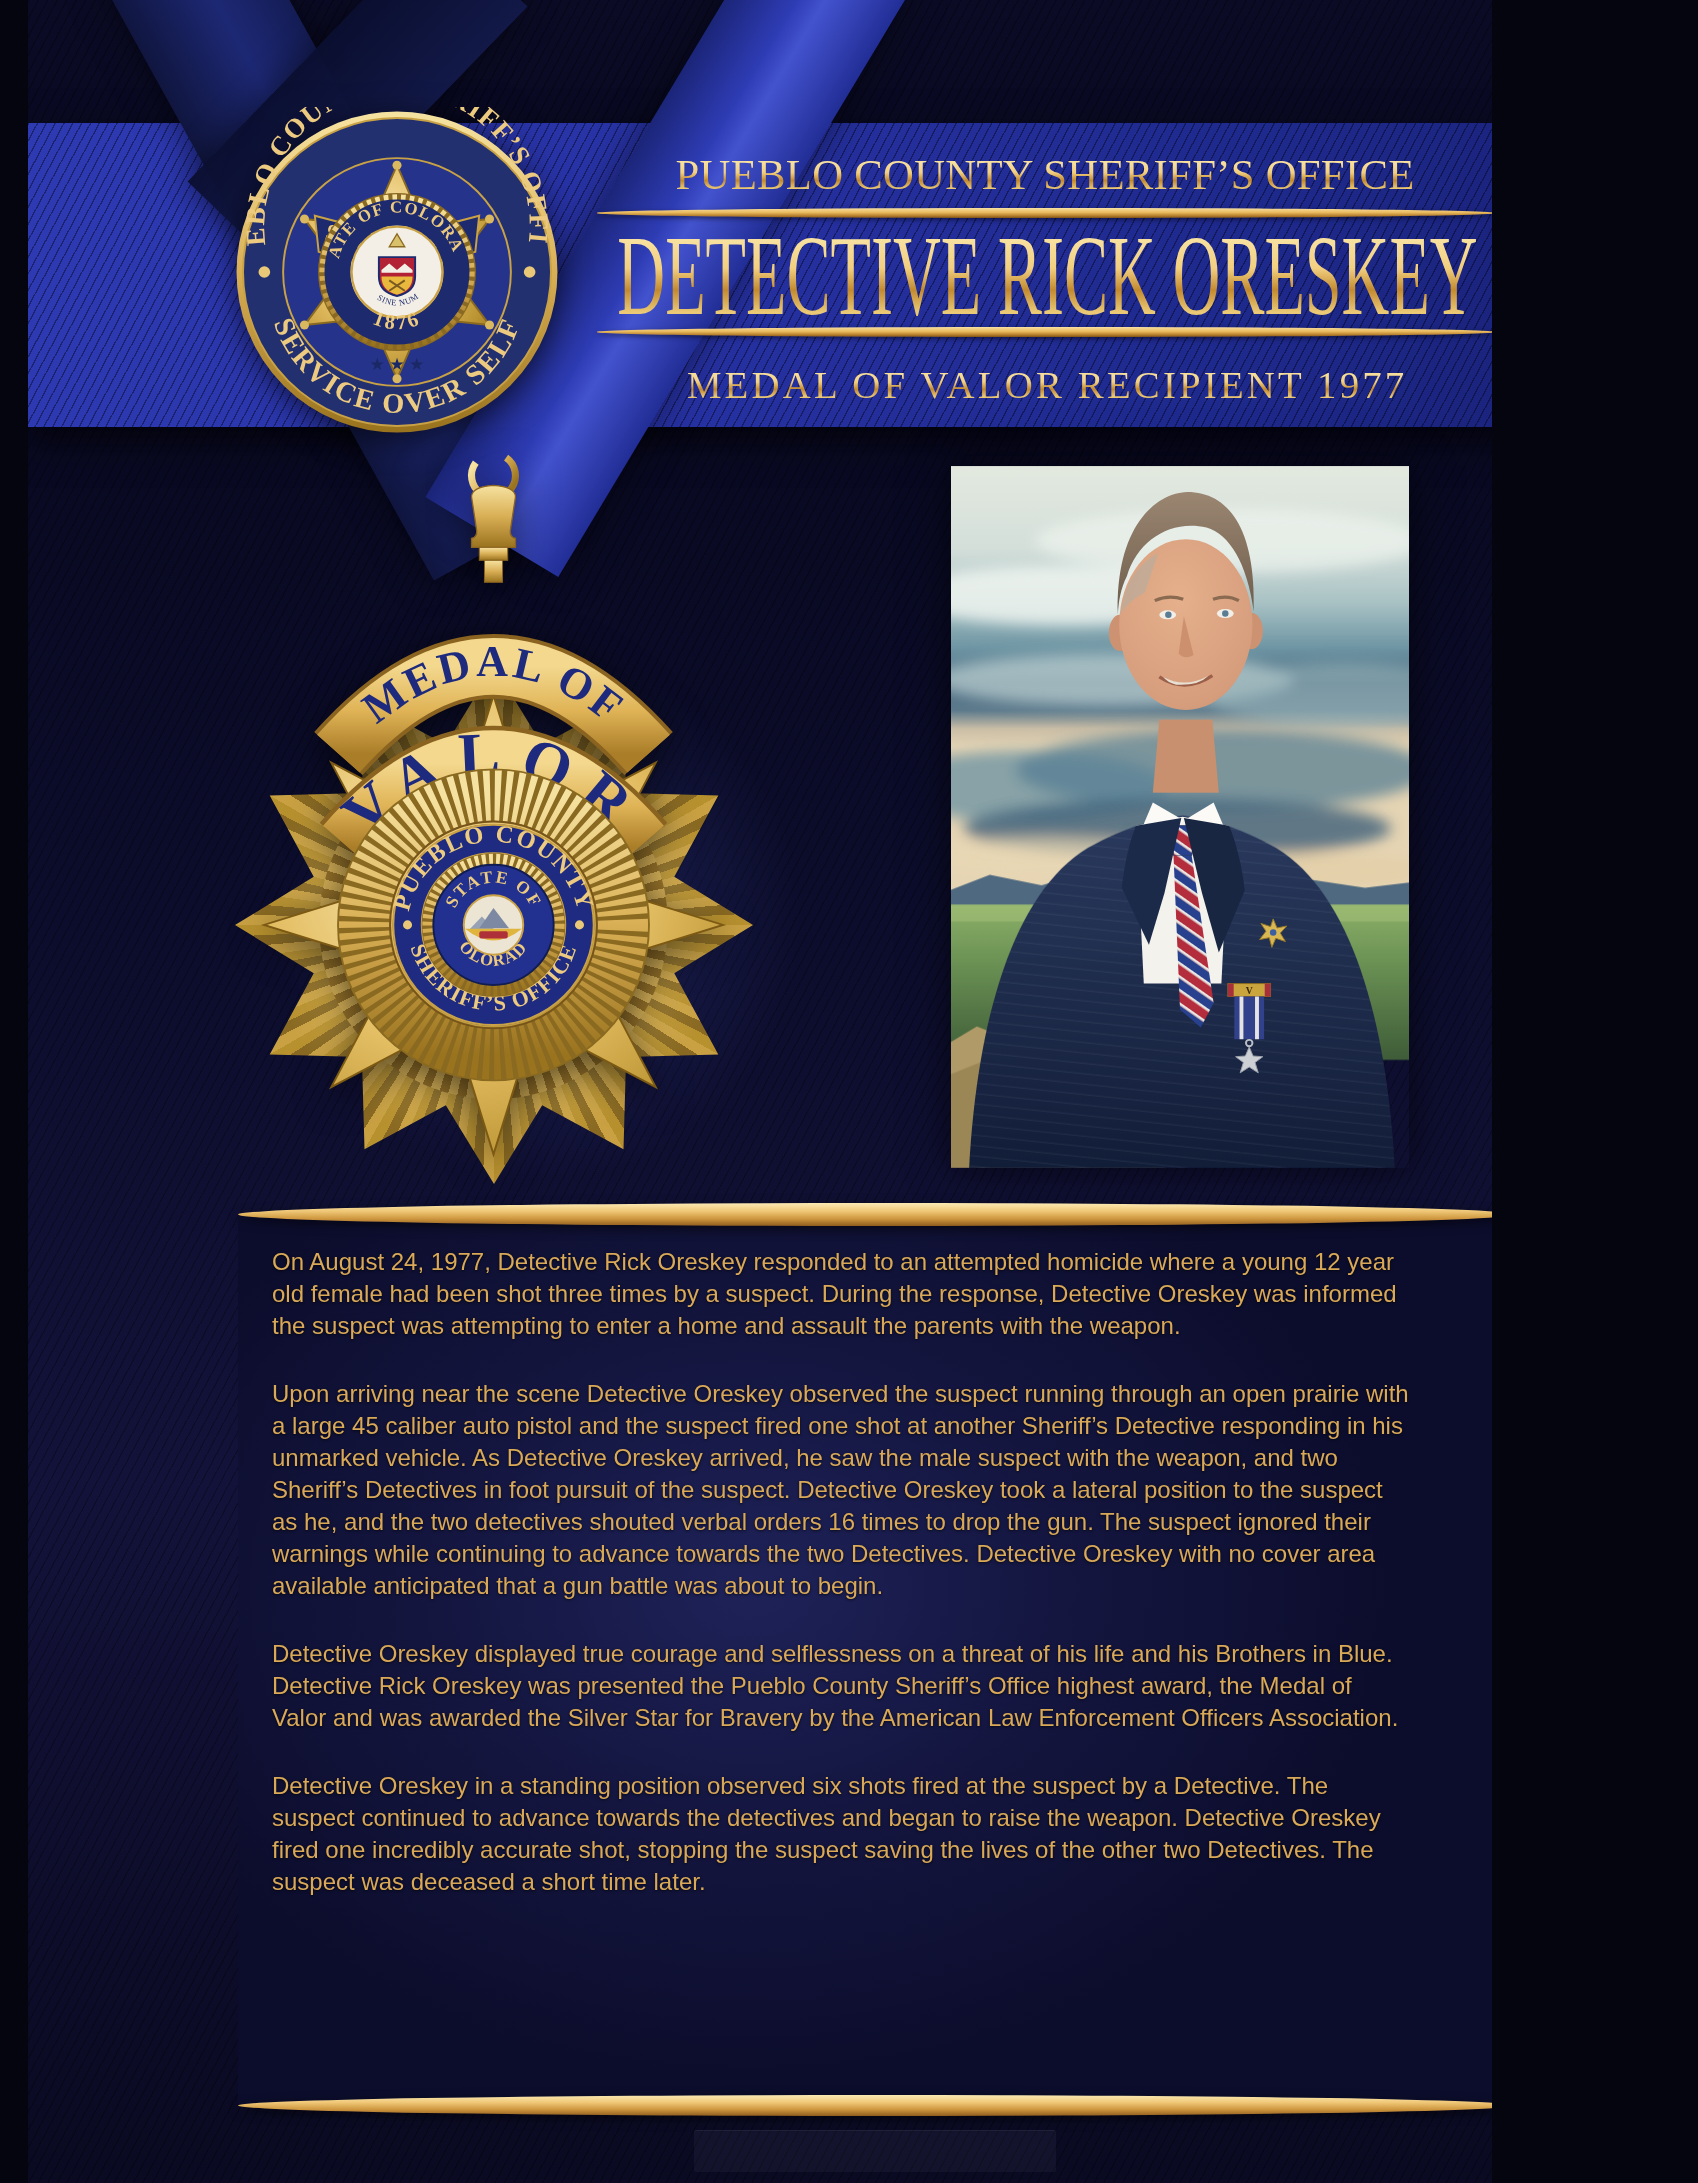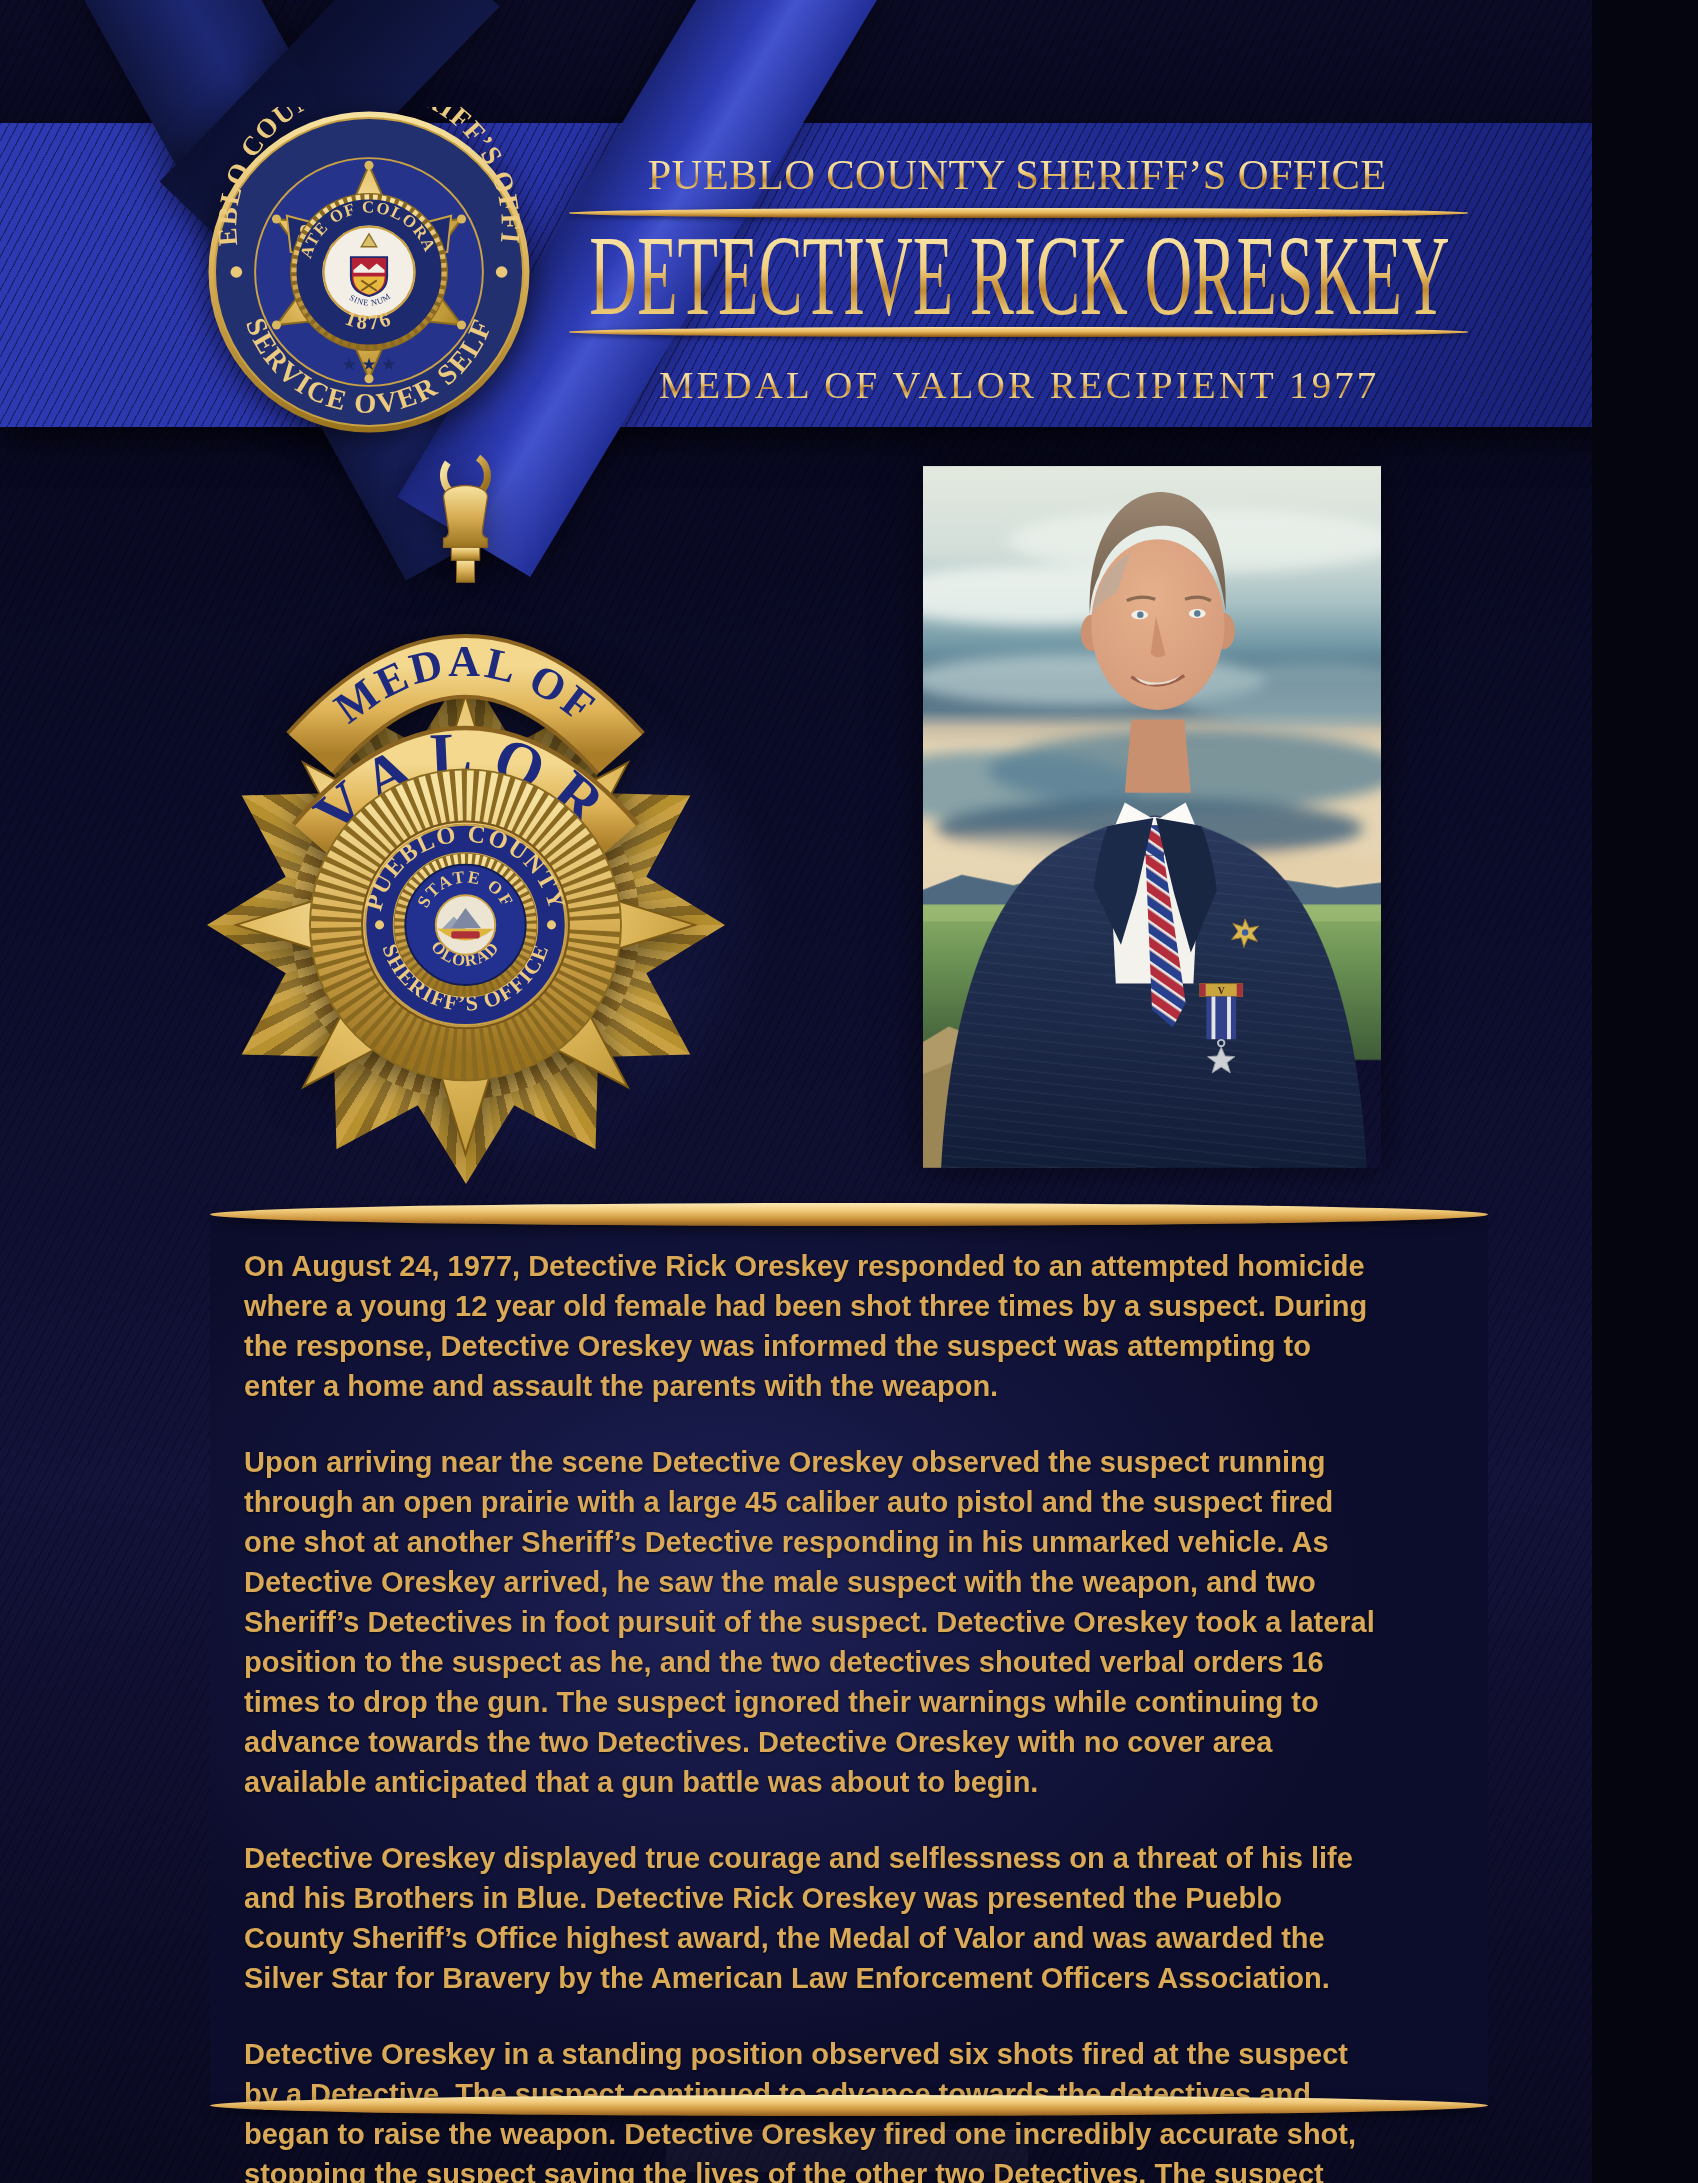--- a/index.html
+++ b/index.html
@@ -1,17 +1,17 @@
 <!DOCTYPE html>
 <html style="font-size:10.4px"><head>
 <meta charset="utf-8">
 <style>
   html,body { margin:0; padding:0; background:#050510; }
-  .page { position:relative; width:1592px; height:2183px; overflow:hidden;
-          font-family:"Liberation Sans", sans-serif; }
+  .page { position:relative; width:1464px; height:2183px; overflow:hidden;
+          font-family:"Liberation Sans", sans-serif;margin-left:28px; }
 
   
   .bg { position:absolute; inset:0; z-index:0;
         background:linear-gradient(180deg,#0b0b26 0%,#08081f 14%,#0c0d2c 42%,#13123a 68%,#0a0a22 100%); }
   .bg::after { content:""; position:absolute; inset:0;
         background:repeating-linear-gradient(118deg, rgba(0,0,0,.55) 0 1.3px, transparent 1.3px 8.4px);
         opacity:.5; }
   .glow { position:absolute; z-index:1; border-radius:50%;
         background:radial-gradient(closest-side, rgba(60,72,165,.4), transparent 72%); }
   .glow.medalglow { left:149px; top:556px; width:725px; height:725px; }
@@ -58,22 +58,22 @@
         filter:drop-shadow(0 10.4px 19.4px rgba(0,0,0,.6)); }
 
   
   .photo { position:absolute; z-index:3; left:923px; top:466px; width:458px; height:702px;
         overflow:hidden; box-shadow:0 0 39px rgba(0,0,0,.6); }
 
   
   .panel { position:absolute; z-index:2; left:210px; top:1215px; width:1278px; height:889px;
         background:radial-gradient(647px 492px at 40% 42%, #1e2258 0%, #13153e 52%, #0c0d2c 100%);
         box-sizing:border-box; padding:31px 104px 0 34px; }
-  .panel p { margin:0 0 36px 0; font-size:29px; line-height:40px; color:#d9a958;
-        text-shadow:0 1.3px 2.6px rgba(0,0,0,.7);font-weight:bold; }
+  .panel p { margin:0 0 36px 0; font-size:24px; line-height:32px; color:#d9a958;
+        text-shadow:0 1.3px 2.6px rgba(0,0,0,.7); }
   .gold-bar { position:absolute; z-index:4; left:210px; width:1278px; border-radius:50%;
         background:linear-gradient(180deg,#fbeab4 0%,#f0c878 35%,#cf9840 68%,#8f5c1c 100%);
         box-shadow:0 3.2px 10.4px rgba(0,0,0,.6); }
   .gold-bar.top { top:1203px; height:23px; }
   .gold-bar.bottom { top:2095px; height:21px; }
 
   .watermark { position:absolute; z-index:1; left:666px; top:2130px; width:362px; height:41px;
         background:rgba(190,196,230,.05); border-top:1.3px solid rgba(220,226,245,.07); border-radius:2.6px; }
 </style>
 </head>

